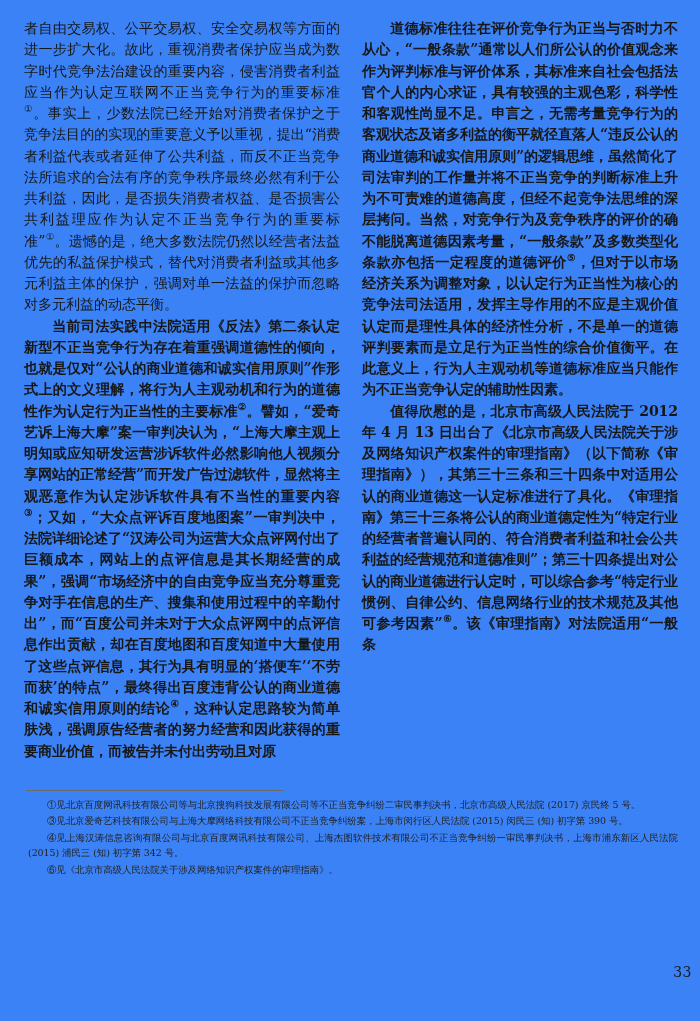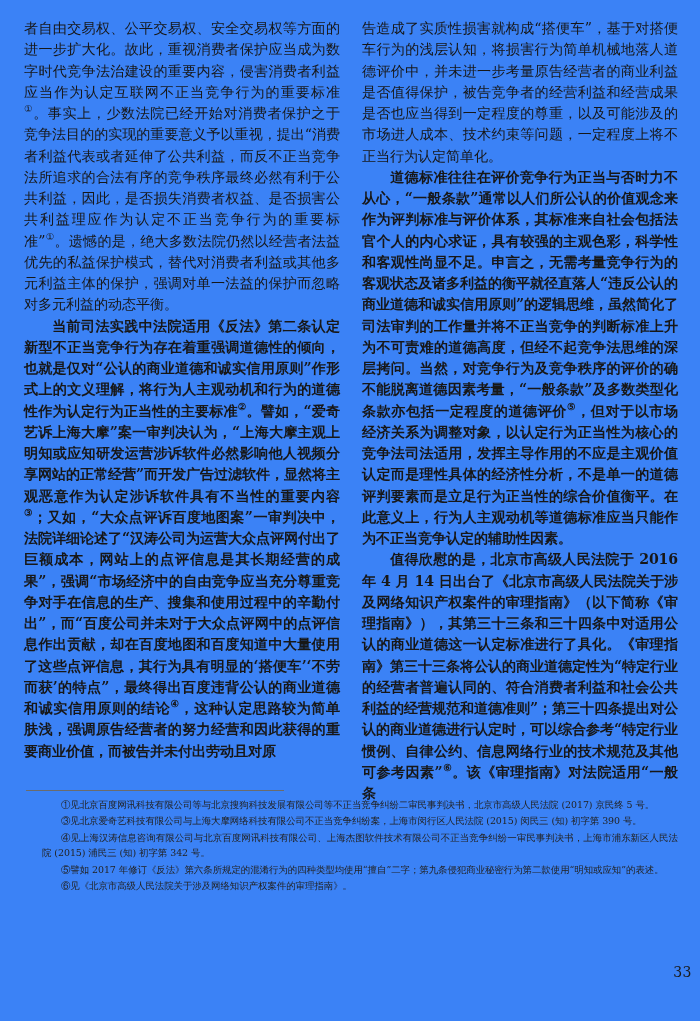--- a/index.html
+++ b/index.html
@@ -76,21 +76,21 @@
     top: 790px;
     width: 654px;
   }
   .fn-rule {
     width: 258px;
     height: 0;
     border-top: 1px solid #6b6b6b;
     margin: 0 0 6px 2px;
   }
   .fn-item {
-    margin: 0 0 1px 18px;
+    margin: 0 0 1px 4px;
     font-size: 9.45px;
     line-height: 15.4px;
     text-align: justify;
     text-justify: inter-character;
     letter-spacing: -0.05px;
     color: #222222;
     text-indent: 2em;
   }
   .fn-marker {
     font-size: 9.45px;
@@ -117,40 +117,38 @@
 
         <p><span>者自由交易权、公平交易权、安全交易权等方面的进一步扩大化。故此，重视消费者保护应当成为数字时代竞争法治建设的重要内容，侵害消费者利益应当作为认定互联网不正当竞争行为的重要标准</span><sup class="fn">①</sup><span>。事实上，少数法院已经开始对消费者保护之于竞争法目的的实现的重要意义予以重视，提出“消费者利益代表或者延伸了公共利益，而反不正当竞争法所追求的合法有序的竞争秩序最终必然有利于公共利益，因此，是否损失消费者权益、是否损害公共利益理应作为认定不正当竞争行为的重要标准”</span><sup class="fn">①</sup><span>。遗憾的是，绝大多数法院仍然以经营者法益优先的私益保护模式，替代对消费者利益或其他多元利益主体的保护，强调对单一法益的保护而忽略对多元利益的动态平衡。</span></p>
 
 
         <p class="indent"><span>当前司法实践中法院适用《反法》第二条认定新型不正当竞争行为存在着重强调道德性的倾向，也就是仅对“公认的商业道德和诚实信用原则”作形式上的文义理解，将行为人主观动机和行为的道德性作为认定行为正当性的主要标准</span><sup class="fn">②</sup><span>。譬如，“爱奇艺诉上海大摩”案一审判决认为，“上海大摩主观上明知或应知研发运营涉诉软件必然影响他人视频分享网站的正常经营”而开发广告过滤软件，显然将主观恶意作为认定涉诉软件具有不当性的重要内容</span><sup class="fn">③</sup><span>；又如，“大众点评诉百度地图案”一审判决中，法院详细论述了“汉涛公司为运营大众点评网付出了巨额成本，网站上的点评信息是其长期经营的成果”，强调“市场经济中的自由竞争应当充分尊重竞争对手在信息的生产、搜集和使用过程中的辛勤付出”，而“百度公司并未对于大众点评网中的点评信息作出贡献，却在百度地图和百度知道中大量使用了这些点评信息，其行为具有明显的‘搭便车’‘不劳而获’的特点”，最终得出百度违背公认的商业道德和诚实信用原则的结论</span><sup class="fn">④</sup><span>，这种认定思路较为简单肤浅，强调原告经营者的努力经营和因此获得的重要商业价值，而被告并未付出劳动且对原</span></p>
 
       </div>
 
       <div class="col">
 
-        <p>告造成了实质性损害就构成“搭便车”，基于对搭便车行为的浅层认知，将损害行为简单机械地落人道德评价中，并未进一步考量原告经营者的商业利益是否值得保护，被告竞争者的经营利益和经营成果是否也应当得到一定程度的尊重，以及可能涉及的市场进人成本、技术约束等问题，一定程度上将不正当行为认定简单化。</p>
 
         <p class="indent"><span>道德标准往往在评价竞争行为正当与否时力不从心，“一般条款”通常以人们所公认的价值观念来作为评判标准与评价体系，其标准来自社会包括法官个人的内心求证，具有较强的主观色彩，科学性和客观性尚显不足。申言之，无需考量竞争行为的客观状态及诸多利益的衡平就径直落人“违反公认的商业道德和诚实信用原则”的逻辑思维，虽然简化了司法审判的工作量并将不正当竞争的判断标准上升为不可责难的道德高度，但经不起竞争法思维的深层拷问。当然，对竞争行为及竞争秩序的评价的确不能脱离道德因素考量，“一般条款”及多数类型化条款亦包括一定程度的道德评价</span><sup class="fn">⑤</sup><span>，但对于以市场经济关系为调整对象，以认定行为正当性为核心的竞争法司法适用，发挥主导作用的不应是主观价值认定而是理性具体的经济性分析，不是单一的道德评判要素而是立足行为正当性的综合价值衡平。在此意义上，行为人主观动机等道德标准应当只能作为不正当竞争认定的辅助性因素。</span></p>
 
-        <p class="indent"><span>值得欣慰的是，北京市高级人民法院于 2016 年 4 月 14 日出台了《北京市高级人民法院关于涉及网络知识产权案件的审理指南》（以下简称《审理指南》），其第三十三条和三十四条中对适用公认的商业道德这一认定标准进行了具化。《审理指南》第三十三条将公认的商业道德定性为“特定行业的经营者普遍认同的、符合消费者利益和社会公共利益的经营规范和道德准则”；第三十四条提出对公认的商业道德进行认定时，可以综合参考“特定行业惯例、自律公约、信息网络行业的技术规范及其他可参考因素”</span><sup class="fn">⑥</sup><span>。该《审理指南》对法院适用“一般条</span></p>
+        <p class="indent"><span>值得欣慰的是，北京市高级人民法院于 2012 年 4 月 13 日出台了《北京市高级人民法院关于涉及网络知识产权案件的审理指南》（以下简称《审理指南》），其第三十三条和三十四条中对适用公认的商业道德这一认定标准进行了具化。《审理指南》第三十三条将公认的商业道德定性为“特定行业的经营者普遍认同的、符合消费者利益和社会公共利益的经营规范和道德准则”；第三十四条提出对公认的商业道德进行认定时，可以综合参考“特定行业惯例、自律公约、信息网络行业的技术规范及其他可参考因素”</span><sup class="fn">⑥</sup><span>。该《审理指南》对法院适用“一般条</span></p>
 
       </div>
 
     </div>
   </div>
 
   <div class="footnotes">
     <div class="fn-rule"></div>
 
     <p class="fn-item"><span class="fn-marker">①</span><span>见北京百度网讯科技有限公司等与北京搜狗科技发展有限公司等不正当竞争纠纷二审民事判决书，北京市高级人民法院 (2017) 京民终 5 号。</span></p>
 
 
     <p class="fn-item"><span class="fn-marker">③</span><span>见北京爱奇艺科技有限公司与上海大摩网络科技有限公司不正当竞争纠纷案，上海市闵行区人民法院 (2015) 闵民三 (知) 初字第 390 号。</span></p>
 
     <p class="fn-item"><span class="fn-marker">④</span><span>见上海汉涛信息咨询有限公司与北京百度网讯科技有限公司、上海杰图软件技术有限公司不正当竞争纠纷一审民事判决书，上海市浦东新区人民法院 (2015) 浦民三 (知) 初字第 342 号。</span></p>
 
-    <p class="fn-item"><span class="fn-marker">⑤</span><span>譬如 2017 年修订《反法》第六条所规定的混淆行为的四种类型均使用“擅自”二字；第九条侵犯商业秘密行为第二款使用“明知或应知”的表述。</span></p>
 
     <p class="fn-item"><span class="fn-marker">⑥</span><span>见《北京市高级人民法院关于涉及网络知识产权案件的审理指南》。</span></p>
   </div>
 
   <div class="folio">33</div>
 </div>
 
 </body></html>

